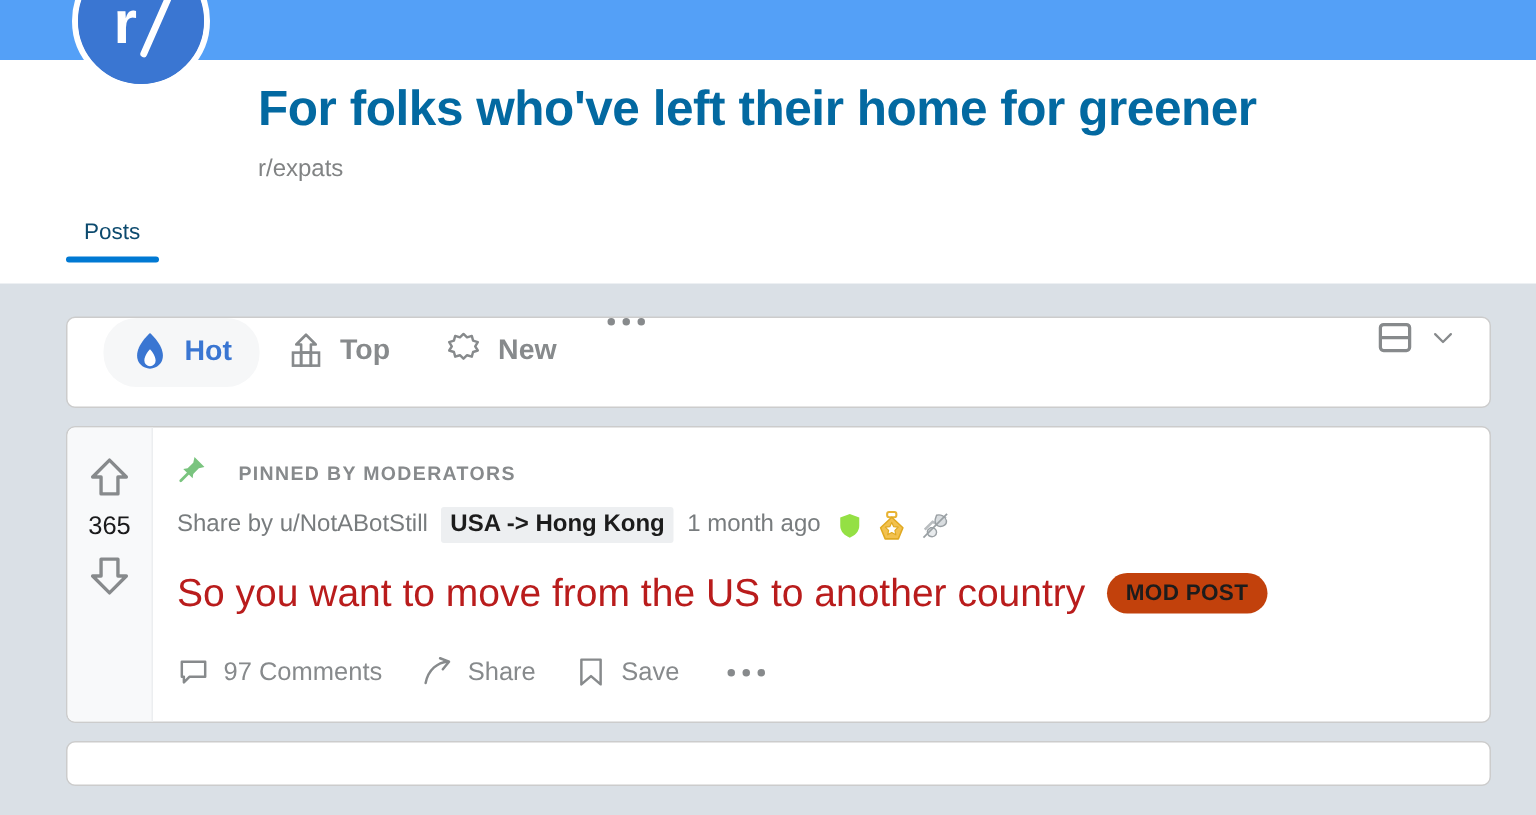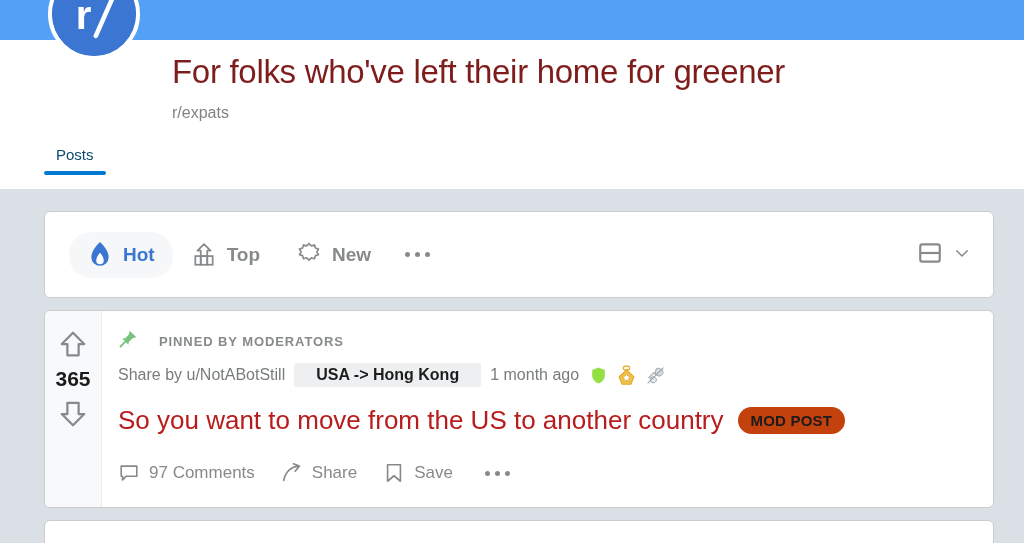--- a/index.html
+++ b/index.html
@@ -20,21 +20,21 @@
     position: absolute; left: 48px; top: -72px;
     width: 92px; height: 92px; border-radius: 50%;
     background: #3a76d2; border: 4px solid #ffffff;
     display: flex; align-items: center; justify-content: center;
     overflow: hidden;
   }
   .avatar svg { width: 92px; height: 92px; display: block; }
 
   .header-text { margin-left: 128px; padding-top: 12px; }
   .community-title {
-    font-size: 33px; font-weight: normal; color: #7f1d1d;
+    font-size: 33px; font-weight: bold; color: #0369a1;
     line-height: 40px; white-space: nowrap; letter-spacing: -0.3px;
   }
   .community-name {
     font-size: 16px; color: #818384; line-height: 22px;
     margin-top: 10px; font-weight: 400;
   }
 
   .tabs { margin-top: 18px; padding-left: 44px; display: flex; gap: 24px; }
   .tab {
     position: relative; font-size: 15px; color: #0c4a6e;
@@ -48,21 +48,21 @@
   
   .feed { padding: 22px 30px 0 44px; }
 
   .card {
     background: #ffffff; border: 1px solid #ccc; border-radius: 6px;
     width: 950px;
   }
 
   
   .sortbar {
-    height: 87px; display: flex; align-items: center;
+    height: 61px; display: flex; align-items: flex-start;
     padding: 0 22px 0 24px; margin-bottom: 12px;
   }
   .sort-opt {
     display: flex; align-items: center; gap: 10px;
     padding: 9px 18px; border-radius: 22px; cursor: pointer;
     color: #878a8c; font-weight: bold; font-size: 19px;
   }
   .sort-opt.active { background: #f6f7f8; color: #3a76d2; }
   .sort-opt svg { display: block; }
   .sort-more {
@@ -73,36 +73,36 @@
   .dot { width: 5px; height: 5px; border-radius: 50%; background: #878a8c; display:block; }
   .sortbar-right { margin-left: auto; display: flex; align-items: center; gap: 10px; cursor: pointer; }
 
   
   .post { display: flex; min-height: 198px; overflow: hidden; }
   .votecol {
     width: 57px; background: #f8f9fa; border-right: 1px solid #eceef0;
     display: flex; flex-direction: column; align-items: center;
     padding-top: 18px; gap: 8px; flex: 0 0 57px;
   }
-  .votecol .score { font-size: 21px; font-weight: bold; color: #1a1a1b; }
+  .votecol .score { font-size: 17px; font-weight: normal; color: #1a1a1b; }
   .vote-btn { cursor: pointer; line-height: 0; }
 
   .post-body { flex: 1; padding: 18px 16px 0 16px; min-width: 0; }
 
   .pinned-row { display: flex; align-items: center; gap: 21px; margin-bottom: 10px; }
   .pinned-label {
     font-size: 13px; font-weight: bold; color: #878a8c;
     letter-spacing: 0.9px;
   }
 
   .byline { display: flex; align-items: center; flex-wrap: nowrap; font-size: 16px; color: #787c7e; }
   .byline .author { color: #787c7e; cursor: pointer; }
   .flair {
     background: #edeff1; color: #1c1c1c; font-weight: bold;
-    border-radius: 2px; padding: 3px 22px; margin: 0 9px; font-size: 16px;
+    border-radius: 2px; padding: 3px 6px; margin: 0 9px; font-size: 16px;
     white-space: nowrap; cursor: pointer;
   }
   .timestamp { margin-right: 10px; cursor: pointer; }
   .awards { display: flex; align-items: center; gap: 8px; }
   .award { cursor: pointer; line-height: 0; }
 
   .post-title-row { display: flex; align-items: center; gap: 14px; margin-top: 17px; }
   .post-title { font-size: 26px; font-weight: 500; color: #b91c1c; line-height: 32px; white-space: nowrap; }
   .modpost-badge {
     background: #c2410c; color: #1c1c1c; font-size: 15px; font-weight: bold;

